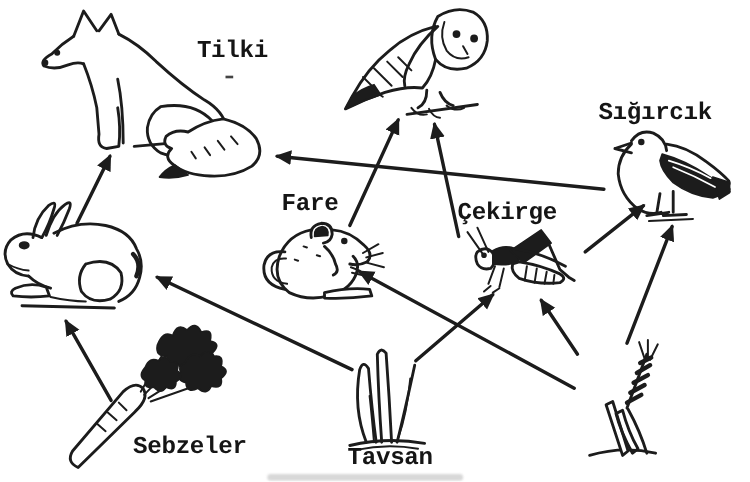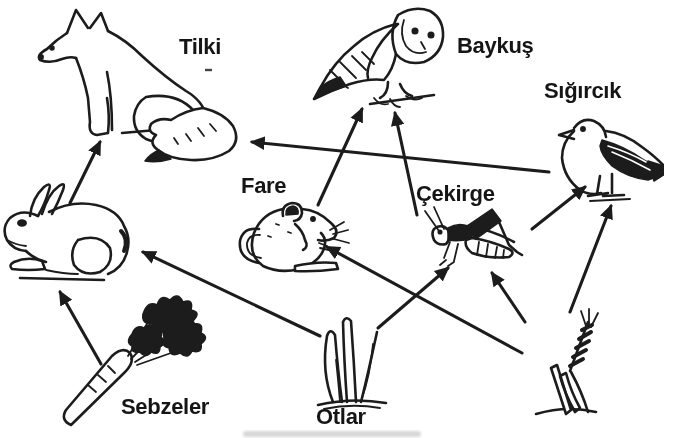--- a/index.html
+++ b/index.html
@@ -1,18 +1,18 @@
 <!DOCTYPE html>
 <html><head>
 <meta charset="utf-8">
 <style>
   html,body{margin:0;padding:0;background:#fff;}
   .stage{
     position:relative;width:664px;height:438px;background:#ffffff;
-    overflow:hidden;font-family:Liberation Sans, sans-serif;
+    overflow:hidden;font-family:Liberation Mono, monospace;
   }
   .stage svg{position:absolute;left:0;top:0;}
   .lbl{
     position:absolute;font-weight:700;font-size:22px;line-height:1.0;
     color:#151515;white-space:nowrap;letter-spacing:-0.3px;
   }
   
   .ink{fill:none;stroke:#1c1c1c;stroke-width:2.6;stroke-linecap:round;stroke-linejoin:round;}
   .thin{fill:none;stroke:#1c1c1c;stroke-width:1.8;stroke-linecap:round;}
   .thick{fill:none;stroke:#1c1c1c;stroke-width:4;stroke-linecap:round;}
@@ -166,20 +166,19 @@
         <line x1="532" y1="229" x2="585" y2="187" class="edge" marker-end="url(#arrowhead)"></line>
         <line x1="318" y1="205" x2="362" y2="109" class="edge" marker-end="url(#arrowhead)"></line>
         <line x1="417" y1="215" x2="395" y2="113" class="edge" marker-end="url(#arrowhead)"></line>
         <line x1="549" y1="172" x2="252" y2="142" class="edge" marker-end="url(#arrowhead)"></line>
       </g>
   </svg>
 
   <div class="smudge"></div>
 
   <div class="lbl" style="left:179px;top:36px">Tilki</div>
-  <div class="lbl" style="left:457px;top:35px">Baykuş</div>
-  <div class="lbl" style="left:544px;top:80px">Sığırcık</div>
-  <div class="lbl" style="left:241px;top:175px">Fare</div>
+  <div class="lbl" style="left:544px;top:92px">Sığırcık</div>
+  <div class="lbl" style="left:256px;top:175px">Fare</div>
   <div class="lbl" style="left:121px;top:396px">Sebzeler</div>
   <div class="lbl" style="left:416px;top:183px">Çekirge</div>
-  <div class="lbl" style="left:316px;top:406px">Otlar</div>
+  <div class="lbl" style="left:316px;top:406px">Tavsan</div>
 
 </div>
 
 </body></html>

